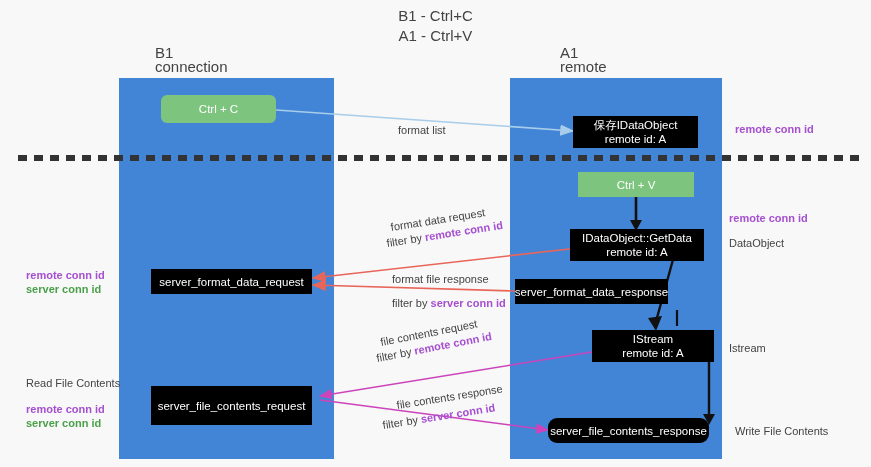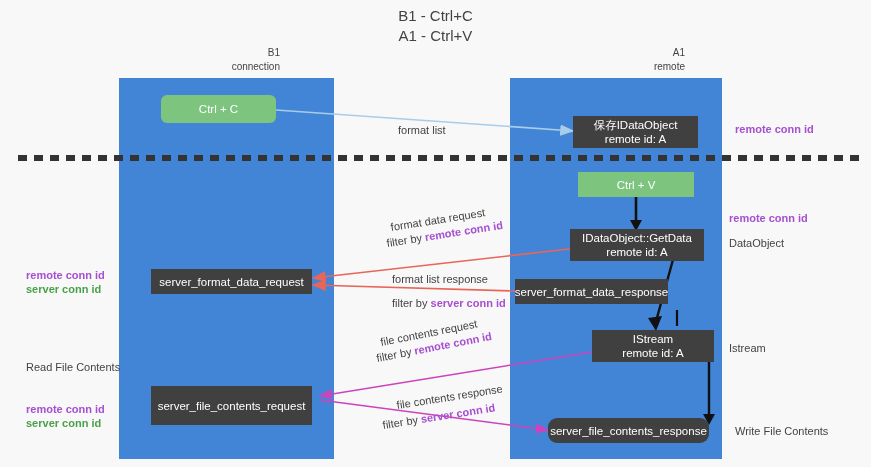--- a/index.html
+++ b/index.html
@@ -16,21 +16,21 @@
 
   
   #title{
     left:0;top:6px;width:871px;
     text-align:center;
     font-size:15px;line-height:20px;color:#434343;
   }
 
   
   .colhead{
-    text-align:right;font-size:10px;line-height:14px;color:#434343;
+    text-align:left;font-size:15px;line-height:14px;color:#434343;
   }
   #head-b1{left:155px;top:46px;width:125px;}
   #head-a1{left:560px;top:46px;width:125px;}
 
   
   .lane{background:#4285d6;}
   #lane-b1{left:119px;top:78px;width:215px;height:381px;}
   #lane-a1{left:510px;top:78px;width:212px;height:381px;}
 
   
@@ -41,21 +41,21 @@
 
   
   .node{
     box-sizing:border-box;
     display:flex;flex-direction:column;
     align-items:center;justify-content:center;
     color:#fff;font-size:11.5px;line-height:14px;
     text-align:center;
   }
   .node.green{background:#7dc57f;}
-  .node.orange{background:#404040;}
+  .node.orange{background:#000000;}
 
   
   .lbl{font-size:11px;line-height:15px;color:#434343;white-space:nowrap;}
   .lbl.bold{font-weight:bold;}
   .purple{color:#a64fd0;font-weight:bold;}
   .green-t{color:#4aa04a;font-weight:bold;}
   .rot-up{transform:rotate(-9deg);transform-origin:left bottom;}
   .rot-up2{transform:rotate(-11deg);transform-origin:left bottom;}
 
   svg#wires{position:absolute;left:0;top:0;width:871px;height:467px;overflow:visible;pointer-events:none;}
@@ -164,21 +164,21 @@
   <div class="abs lbl" style="left:398px;top:114px;margin-top:9px;">format list</div>
 
   <div class="abs" style="left:388px;top:220px;">
     <div class="lbl rot-up" style="margin-left:4px;">format data request</div>
     <div class="lbl rot-up" style="margin-top:1px;">
       <span>filter by </span><span class="purple">remote conn id</span>
     </div>
   </div>
 
   <div class="abs" style="left:392px;top:272px;">
-    <div class="lbl">format list response</div>
+    <div class="lbl">format file response</div>
     <div class="lbl" style="margin-top:9px;">
       <span>filter by </span><span class="purple">server conn id</span>
     </div>
   </div>
 
   <div class="abs" style="left:378px;top:335px;">
     <div class="lbl rot-up2" style="margin-left:4px;">file contents request</div>
     <div class="lbl rot-up2" style="margin-top:1px;">
       <span>filter by </span><span class="purple">remote conn id</span>
     </div>
@@ -197,17 +197,17 @@
 
   <div class="abs lbl" style="left:729px;top:236px;">DataObject</div>
 
   <div class="abs lbl" style="left:729px;top:341px;">Istream</div>
 
   <div class="abs lbl" style="left:735px;top:424px;">Write File Contents</div>
 
   <div class="abs lbl bold purple" style="left:26px;top:268px;">remote conn id</div>
   <div class="abs lbl bold green-t" style="left:26px;top:282px;">server conn id</div>
 
-  <div class="abs lbl" style="left:26px;top:360px;text-align:center;">Read File Contents</div>
+  <div class="abs lbl" style="left:26px;top:376px;text-align:center;">Read File Contents</div>
   <div class="abs lbl bold purple" style="left:26px;top:402px;">remote conn id</div>
   <div class="abs lbl bold green-t" style="left:26px;top:416px;">server conn id</div>
 
 </div>
 
 </body></html>

